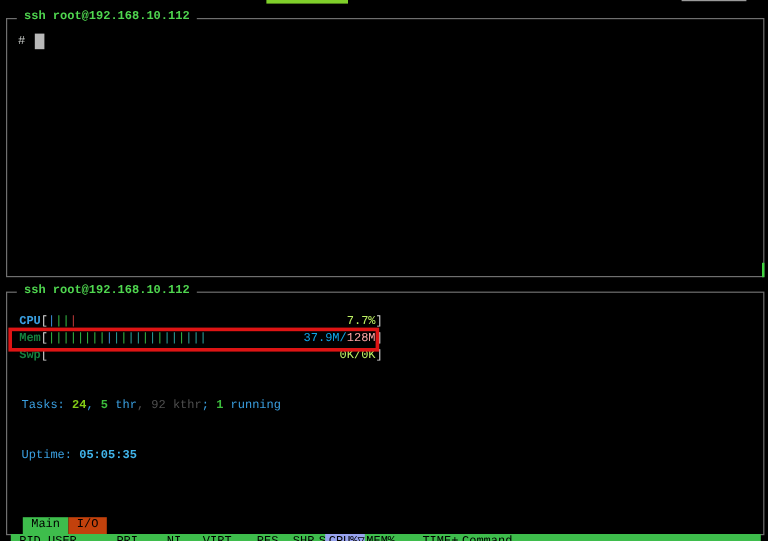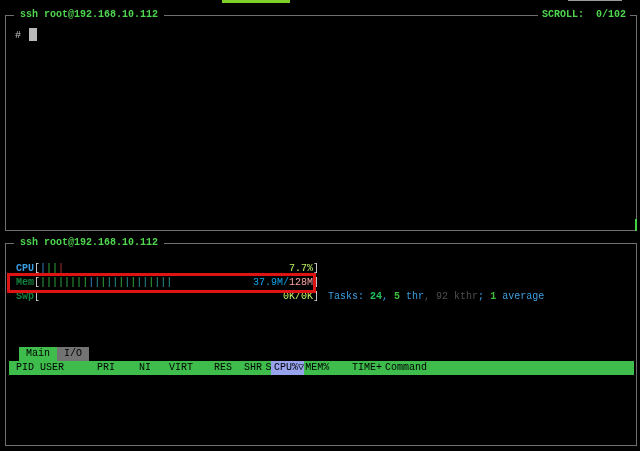--- a/index.html
+++ b/index.html
@@ -15,43 +15,43 @@
   .pane-title{position:absolute;top:-8px;left:8px;background:#000;padding:0 6px;
               color:#4fd64f;font-weight:bold;white-space:pre;}
   .scroll-ind{position:absolute;top:-8px;right:6px;background:#000;padding:0 4px;
               color:#4fd64f;font-weight:bold;white-space:pre;}
   .p1-green{position:absolute;right:-1px;bottom:-1px;width:2px;height:12px;background:#3fd43f;}
 
   .p1-content{padding:12px 0 0 9px;white-space:pre;}
   .cursor{display:inline-block;width:8px;height:13px;background:#b9b9b9;vertical-align:text-bottom;margin-left:8px;}
 
   .htop{padding:18px 2px 0 3px;height:100%;box-sizing:border-box;position:relative;}
-  .mrow{display:flex;}
+  .mrow{display:flex;flex-direction:column;}
   .meters{width:303px;padding-left:7px;flex:none;}
   .stats{padding-left:9px;white-space:pre;}
   .meter{display:flex;height:14px;white-space:pre;}
   .mlabel{width:3ch;flex:none;font-weight:bold;}
   .lbl-blue{color:#3a9fe0;}
   .lbl-green{color:#15803d;}
   .br{color:#d8d8d8;flex:none;}
   .bars{flex:1;overflow:hidden;white-space:nowrap;letter-spacing:0;}
   .bar{display:inline-block;}
   .b-g{color:#35bb45;} .b-b{color:#3d8ed8;} .b-c{color:#2ba39e;} .b-r{color:#c23b3b;}
   .memused{color:#0ea5e9;} .memtotal{color:#fca5a5;}
   .dimc{color:#bef264;}
-  .lbl{color:#3a9fe0;} .wb{color:#22c55e;font-weight:bold;}
+  .lbl{color:#3a9fe0;} .wb{color:#84cc16;font-weight:bold;}
   .grn{color:#3cbd3c;font-weight:bold;} .dim{color:#4f4f4f;} .blb{color:#41b4ea;font-weight:bold;}
 
   .redbox{position:absolute;left:1px;top:29px;width:309px;height:20px;
           border:3px solid #de1414;box-sizing:border-box;pointer-events:none;}
 
   .tabs{display:flex;margin-top:15px;padding-left:10px;height:14px;}
   .tab{padding:0 7px;color:#000;white-space:pre;}
   .tab.active{background:#3ebd4c;}
-  .tab.inactive{background:#737373;}
+  .tab.inactive{background:#c2410c;}
 
   .ptable{margin-top:0;}
   .prow{display:grid;height:14px;white-space:pre;overflow:hidden;padding-left:4px;
         grid-template-columns:3.5ch 9.5ch 4ch 6ch 7ch 6.5ch 5ch 1.5ch 5.5ch 5ch 8ch minmax(0,1fr);}
   .prow .c{text-align:right;overflow:hidden;}
   .prow .c1{text-align:left;padding-left:1ch;}
   .prow .c7{text-align:left;padding-left:0.6ch;}
   .prow .c11{text-align:left;padding-left:0.5ch;}
   .prow.head{background:#3ebd4c;color:#000;}
   .prow.head .c9{text-align:left;padding-left:0.2ch;}
@@ -59,38 +59,38 @@
 </style>
 </head>
 <body>
 
 <div class="screen">
   <div class="overlay-line ol-green"></div>
   <div class="overlay-line ol-gray"></div>
 
   <div class="pane pane1">
     <div class="pane-title">ssh root@192.168.10.112</div>
-    <div class="scroll-ind">SCROLL:  0/102</div>
     <div class="p1-green"></div>
     <div class="p1-content"><span>#</span><span class="cursor"></span></div>
   </div>
 
   <div class="pane pane2">
     <div class="pane-title">ssh root@192.168.10.112</div>
     <div class="htop">
       <div class="redbox"></div>
 
       <div class="mrow">
         <div class="meters">
           <div class="meter"><span class="mlabel lbl-blue">CPU</span><span class="br">[</span><span class="bars"><span class="bar b-b">|</span><span class="bar b-g">|</span><span class="bar b-g">|</span><span class="bar b-r">|</span></span><span class="dimc">7.7%</span><span class="br">]</span></div>
           <div class="meter"><span class="mlabel lbl-green">Mem</span><span class="br">[</span><span class="bars"><span class="bar b-g">|</span><span class="bar b-g">|</span><span class="bar b-g">|</span><span class="bar b-g">|</span><span class="bar b-g">|</span><span class="bar b-g">|</span><span class="bar b-g">|</span><span class="bar b-g">|</span><span class="bar b-b">|</span><span class="bar b-c">|</span><span class="bar b-g">|</span><span class="bar b-c">|</span><span class="bar b-c">|</span><span class="bar b-g">|</span><span class="bar b-c">|</span><span class="bar b-g">|</span><span class="bar b-c">|</span><span class="bar b-c">|</span><span class="bar b-g">|</span><span class="bar b-c">|</span><span class="bar b-c">|</span><span class="bar b-c">|</span></span><span class="memused">37.9M/</span><span class="memtotal">128M</span><span class="br">]</span></div>
           <div class="meter"><span class="mlabel lbl-green">Swp</span><span class="br">[</span><span class="bars"></span><span class="dimc">0K/0K</span><span class="br">]</span></div>
         </div>
         <div class="stats">
-          <div><span class="lbl">Tasks: </span><span class="wb">24</span><span class="lbl">, </span><span class="grn">5</span><span class="lbl"> thr</span><span class="dim">, </span><span class="dim">92 kthr</span><span class="lbl">; </span><span class="grn">1</span><span class="lbl"> average</span></div>
+          <div><span class="lbl">Tasks: </span><span class="wb">24</span><span class="lbl">, </span><span class="grn">5</span><span class="lbl"> thr</span><span class="dim">, </span><span class="dim">92 kthr</span><span class="lbl">; </span><span class="grn">1</span><span class="lbl"> running</span></div>
+          <div><span class="lbl">Uptime: </span><span class="blb">05:05:35</span></div>
         </div>
       </div>
 
       <div class="tabs">
           <div class="tab active">Main</div>
           <div class="tab inactive">I/O</div>
         </div>
 
       <div class="ptable">
           <div class="prow head"><span class="c c0">PID</span><span class="c c1">USER</span><span class="c c2">PRI</span><span class="c c3">NI</span><span class="c c4">VIRT</span><span class="c c5">RES</span><span class="c c6">SHR</span><span class="c c7">S</span><span class="c c8 sort">CPU%▽</span><span class="c c9">MEM%</span><span class="c c10">TIME+</span><span class="c c11">Command</span></div>

